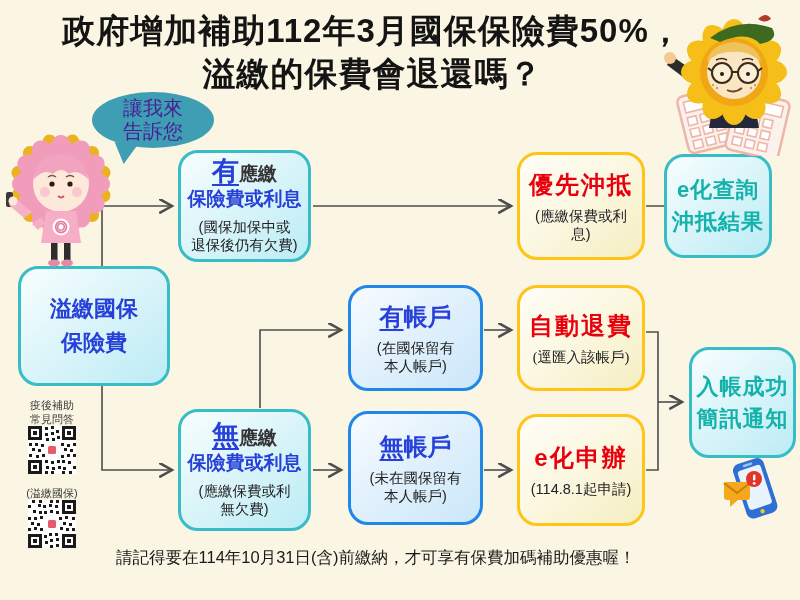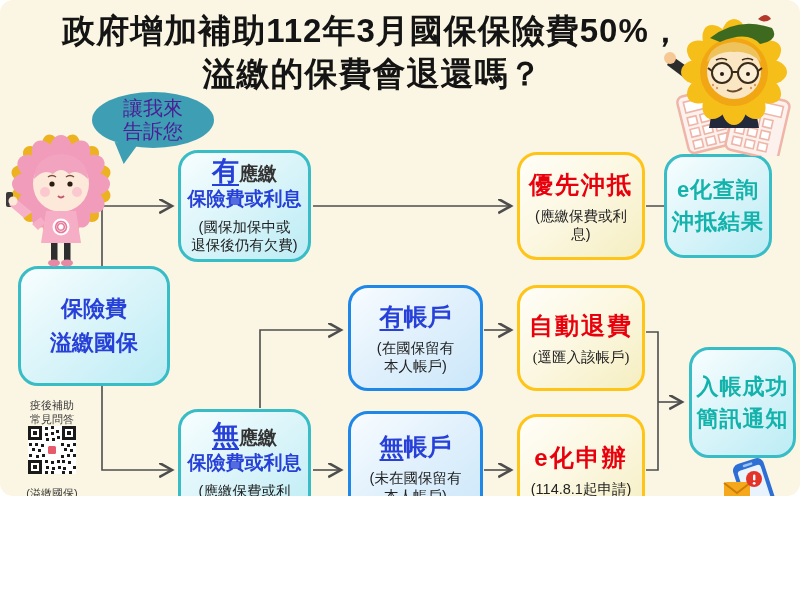--- a/index.html
+++ b/index.html
@@ -1,17 +1,17 @@
 <!DOCTYPE html>
 <html><head>
 <meta charset="utf-8">
 <style>
   html,body{margin:0;padding:0;}
-  .stage{position:relative;width:800px;height:496px;background:#FAF6E3;overflow:hidden;
-         font-family:"Liberation Sans",sans-serif;border-radius:13px;}
+  .stage{position:relative;width:800px;height:600px;background:#FAF6E3;overflow:hidden;
+         font-family:"Liberation Sans",sans-serif;}
   .title{position:absolute;top:10px;left:0;width:745px;text-align:center;
          font-size:33px;font-weight:700;color:#141414;line-height:1.3;letter-spacing:1px;}
   .bubble{position:absolute;left:92px;top:92px;width:122px;height:56px;background:#3D9EB4;
           border-radius:50%;display:flex;flex-direction:column;align-items:center;justify-content:center;
           color:#4c1d95;font-size:20px;font-weight:400;line-height:1.15;z-index:4;}
   .bubble-tail{position:absolute;left:112px;top:142px;width:26px;height:22px;background:#3D9EB4;
           clip-path:polygon(10% 0,100% 10%,45% 100%);z-index:4;}
   .mascot{position:absolute;z-index:3;}
   .arrows{position:absolute;left:0;top:0;z-index:1;}
   .box{position:absolute;border:3px solid;border-radius:20px;display:flex;flex-direction:column;
@@ -273,22 +273,22 @@
         <circle cx="55" cy="79" r="1.2"></circle>
         <circle cx="59" cy="82" r="1.2"></circle>
         <circle cx="97" cy="79" r="1.2"></circle>
         <circle cx="93" cy="82" r="1.2"></circle>
       </g>
     <path d="M69,84 Q76,88 84,82" stroke="#6B4A2A" stroke-width="2" fill="none"></path>
   </svg>
 
   <div class="box teal" style="left:18px;top:266px;width:152px;height:120px;">
     <div class="start-label">
+      <div>溢繳國保</div>
       <div>保險費</div>
-      <div>溢繳國保</div>
     </div>
   </div>
 
   <div class="box teal" style="left:178px;top:150px;width:133px;height:112px;">
     <div>
       <span class="blue-big">有</span><span class="dark-mid">應繳</span>
     </div>
     <div class="blue-line">保險費或利息</div>
     <div class="note">
       <div>(國保加保中或</div>

